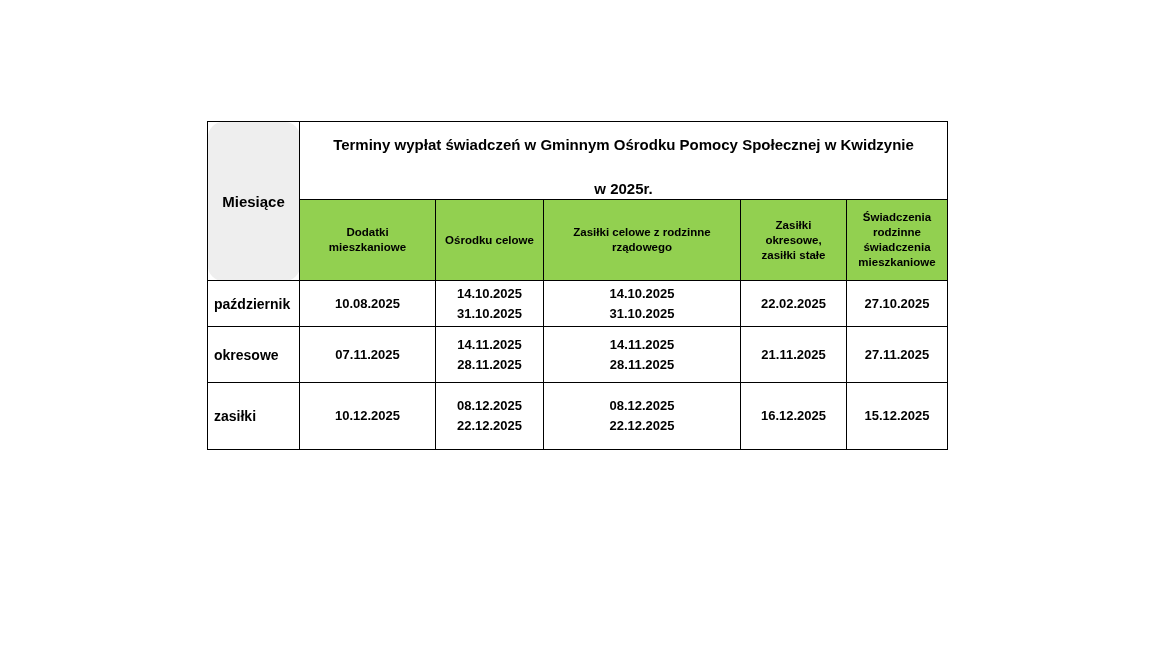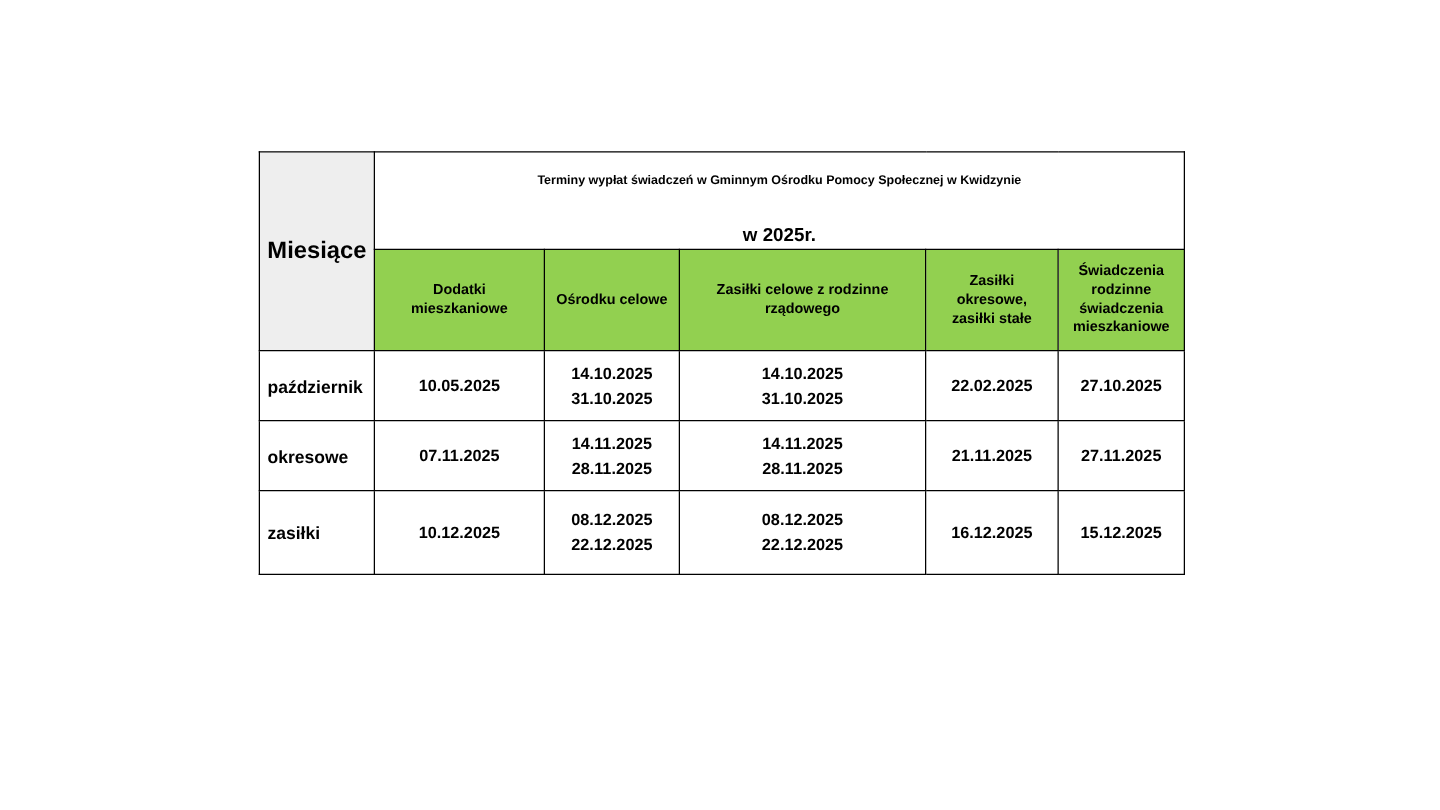--- a/index.html
+++ b/index.html
@@ -39,38 +39,39 @@
   
   col.c-month   { width: 92px; }
   col.c-dodatki { width: 136px; }
   col.c-celowe  { width: 108px; }
   col.c-program { width: 197px; }
   col.c-okres   { width: 106px; }
   col.c-rodz    { width: 101px; }
   
   tr.r-title  { height: 71px; }
   tr.r-header { height: 81px; }
-  tr.r-data1  { height: 56px; }
+  tr.r-data1  { height: 46px; }
   tr.r-data2  { height: 56px; }
   tr.r-data3  { height: 67px; }
 
   td.corner {
     background: var(--corner-gray, #eeeeee);
     text-align: center;
     vertical-align: middle;
-    font-size: 19px;
+    font-size: 15px;
+    border-radius: 15px;
   }
   td.title-cell {
     background: var(--background-white, #ffffff);
     vertical-align: top;
     text-align: center;
   }
   .title-line1 {
     margin-top: 12px;
-    font-size: 10px;
+    font-size: 15px;
     line-height: 19px;
   }
   .title-line2 {
     margin-top: 25px;
     font-size: 15px;
     line-height: 19px;
   }
   td.green-head {
     background: var(--header-green, #92d050);
     text-align: center;
@@ -120,21 +121,21 @@
     <tr class="r-header">
       <td class="green-head">Dodatki mieszkaniowe</td>
       <td class="green-head">Ośrodku celowe</td>
       <td class="green-head">Zasiłki celowe z rodzinne rządowego</td>
       <td class="green-head">Zasiłki okresowe, zasiłki stałe</td>
       <td class="green-head">Świadczenia rodzinne świadczenia mieszkaniowe</td>
     </tr>
 
     <tr class="r-data1">
       <td class="month">październik</td>
-      <td class="date">10.05.2025</td>
+      <td class="date">10.08.2025</td>
       <td class="date">
         <div>14.10.2025</div>
         <div>31.10.2025</div>
       </td>
       <td class="date">
         <div>14.10.2025</div>
         <div>31.10.2025</div>
       </td>
       <td class="date">22.02.2025</td>
       <td class="date">27.10.2025</td>

